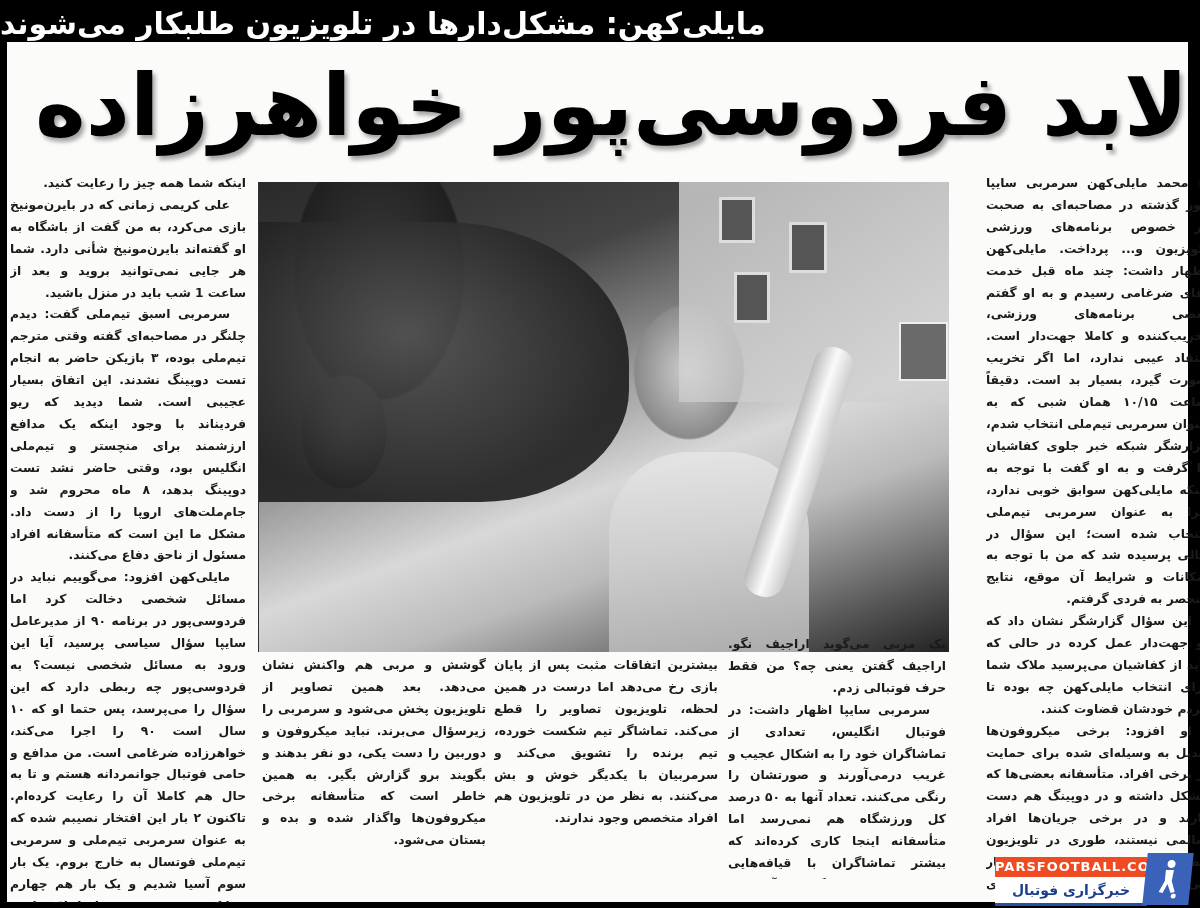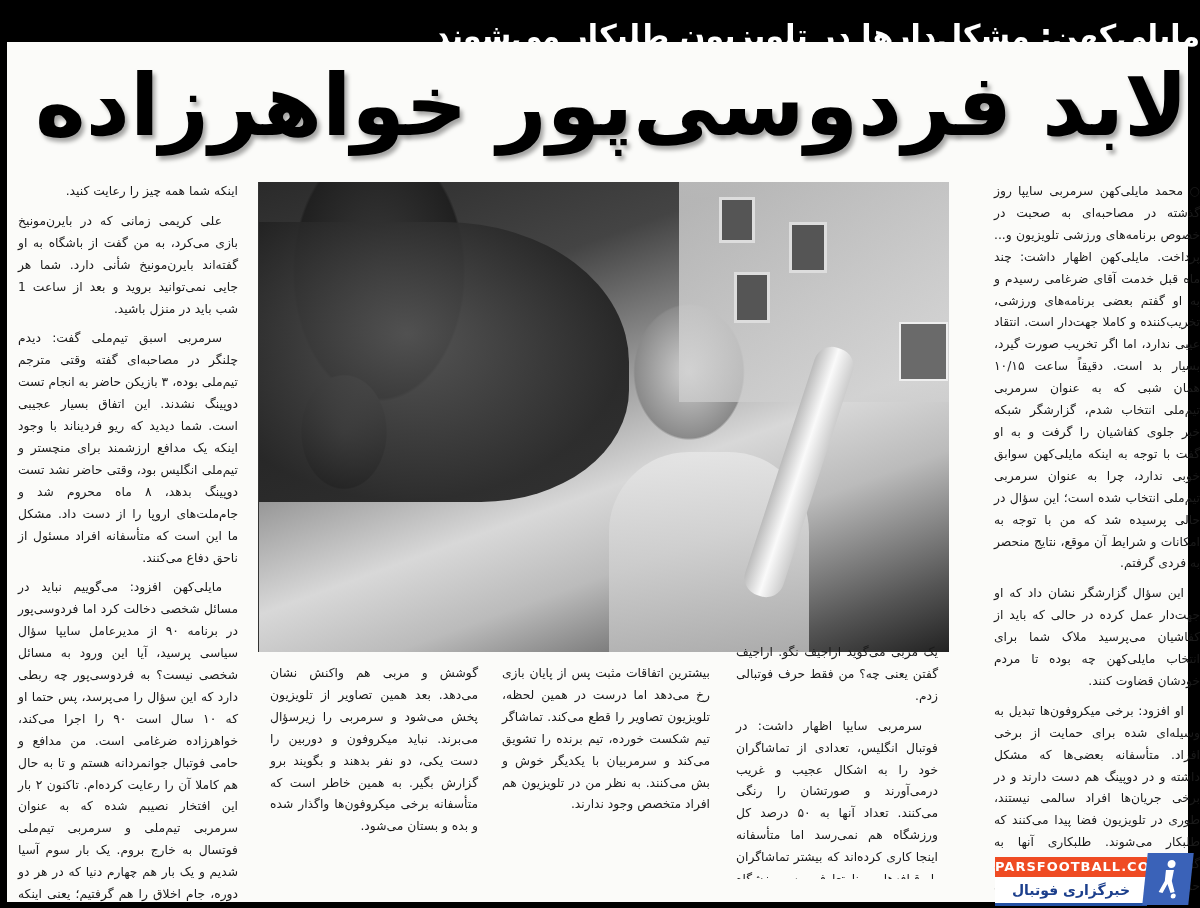--- a/index.html
+++ b/index.html
@@ -5,39 +5,39 @@
     html, body { margin:0; padding:0; }
     body {
       width:1200px; height:908px; background:#000; position:relative; overflow:hidden;
       font-family:"DejaVu Sans", sans-serif;
     }
     .page {
       position:absolute; left:7px; top:42px; width:1181px; height:860px;
       background:#fbfbf9;
     }
     .kicker {
-      position:absolute; left:0; top:16px; width:1200px; height:42px;
-      color:#fff; text-align:right; direction:rtl;
+      position:absolute; left:0; top:4px; width:1200px; height:42px;
+      color:#fff; text-align:left; direction:rtl;
       font-family:"DejaVu Sans", sans-serif; font-weight:bold; font-size:30px; line-height:40px;
       letter-spacing:-1px;
     }
     .headline {
       position:absolute; left:7px; top:46px; width:1181px; height:120px;
       direction:rtl; text-align:center;
       font-family:"DejaVu Sans", sans-serif; font-weight:bold;
       font-size:86px; line-height:118px; color:#000; letter-spacing:-4px;
       text-shadow: 3px 4px 4px rgba(0,0,0,0.35);
       white-space:nowrap;
     }
     .col {
       position:absolute; direction:rtl; text-align:justify;
       font-family:"DejaVu Sans", sans-serif; font-size:12.3px; line-height:21.9px; color:#1a1a1a;
       overflow:hidden;
     }
-    .col p { margin:8px; text-indent:0; }
+    .col p { margin:0; text-indent:0;font-weight:bold; }
     .col p.indent { text-indent:16px; }
     .col-right { left:986px; top:173px; width:222px; height:730px; }
     .col-left  { left:10px; top:173px; width:236px; height:730px; }
     .col-b1 { left:728px; top:634px; width:218px; height:245px; }
     .col-b2 { left:494px; top:655px; width:224px; height:245px; }
     .col-b3 { left:262px; top:655px; width:224px; height:245px; }
     .photo {
       position:absolute; left:258px; top:182px; width:690px; height:470px;
       background:
         radial-gradient(ellipse 90px 110px at 430px 190px, #cfcfcf 0%, #8a8a8a 60%, transparent 62%),

